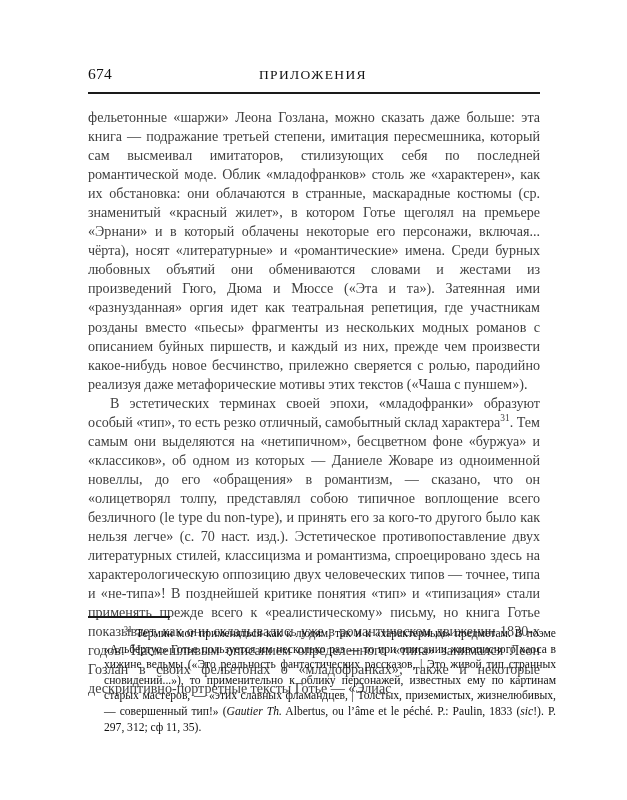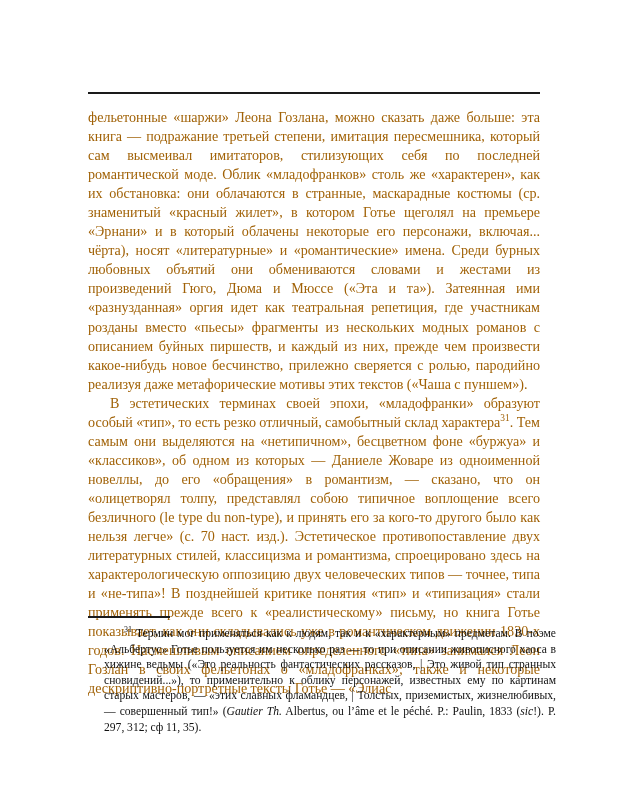--- a/index.html
+++ b/index.html
@@ -68,21 +68,21 @@
     width: 452px;
   }
   .body-block p {
     margin: 0;
     font-size: 14.1px;
     line-height: 19.05px;
     text-align: justify;
     text-justify: inter-word;
     hyphens: manual;
     word-spacing: -0.15px;
-    color: #a16207;
+    color: #404040;
   }
   .body-block p.indent {
     text-indent: 22px;
   }
   sup.fn-ref {
     font-size: 9.4px;
     vertical-align: super;
     line-height: 0;
     letter-spacing: 0.1px;
   }
@@ -119,20 +119,24 @@
   }
   .ital {
     font-style: italic;
   }
 </style>
 </head>
 <body>
 
 <div class="page">
 
+  <div class="header">
+    <span class="folio">674</span>
+    <span class="running-title">ПРИЛОЖЕНИЯ</span>
+  </div>
   <div class="header-rule"></div>
 
   <div class="body-block">
     <p>
       <span>фельетонные «шаржи» Леона Гозлана, можно сказать даже больше: эта книга — подражание третьей степени, имитация пересмешника, который сам высмеивал имитаторов, стилизующих себя по последней романтической моде. Облик «младофранков» столь же «характерен», как их обстановка: они облачаются в странные, маскарадные костюмы (ср. знаменитый «красный жилет», в котором Готье щеголял на премьере «Эрнани» и в который облачены некоторые его персонажи, включая... чёрта), носят «литературные» и «романтические» имена. Среди бурных любовных объятий они обмениваются словами и жестами из произведений Гюго, Дюма и Мюссе («Эта и та»). Затеянная ими «разнузданная» оргия идет как театральная репетиция, где участникам розданы вместо «пьесы» фрагменты из нескольких модных романов с описанием буйных пиршеств, и каждый из них, прежде чем произвести какое-нибудь новое бесчинство, прилежно сверяется с ролью, пародийно реализуя даже метафорические мотивы этих текстов («Чаша с пуншем»).</span>
     </p>
     <p class="indent">
       <span>В эстетических терминах своей эпохи, «младофранки» образуют особый «тип», то есть резко отличный, самобытный склад характера</span><sup class="fn-ref">31</sup><span>. Тем самым они выделяются на «нетипичном», бесцветном фоне «буржуа» и «классиков», об одном из которых — Даниеле Жоваре из одноименной новеллы, до его «обращения» в романтизм, — сказано, что он «олицетворял толпу, представлял собою типичное воплощение всего безличного (le type du non-type), и принять его за кого-то другого было как нельзя легче» (с. 70 наст. изд.). Эстетическое противопоставление двух литературных стилей, классицизма и романтизма, спроецировано здесь на характерологическую оппозицию двух человеческих типов — точнее, типа и «не-типа»! В позднейшей критике понятия «тип» и «типизация» стали применять прежде всего к «реалистическому» письму, но книга Готье показывает, как они складывались уже в романтическом движении 1830-х годов. Насмешливым описанием определенного «типа» занимался Леон Гозлан в своих фельетонах о «младофранках»; также и некоторые дескриптивно-портретные тексты Готье — «Элиас</span>
     </p>
   </div>

